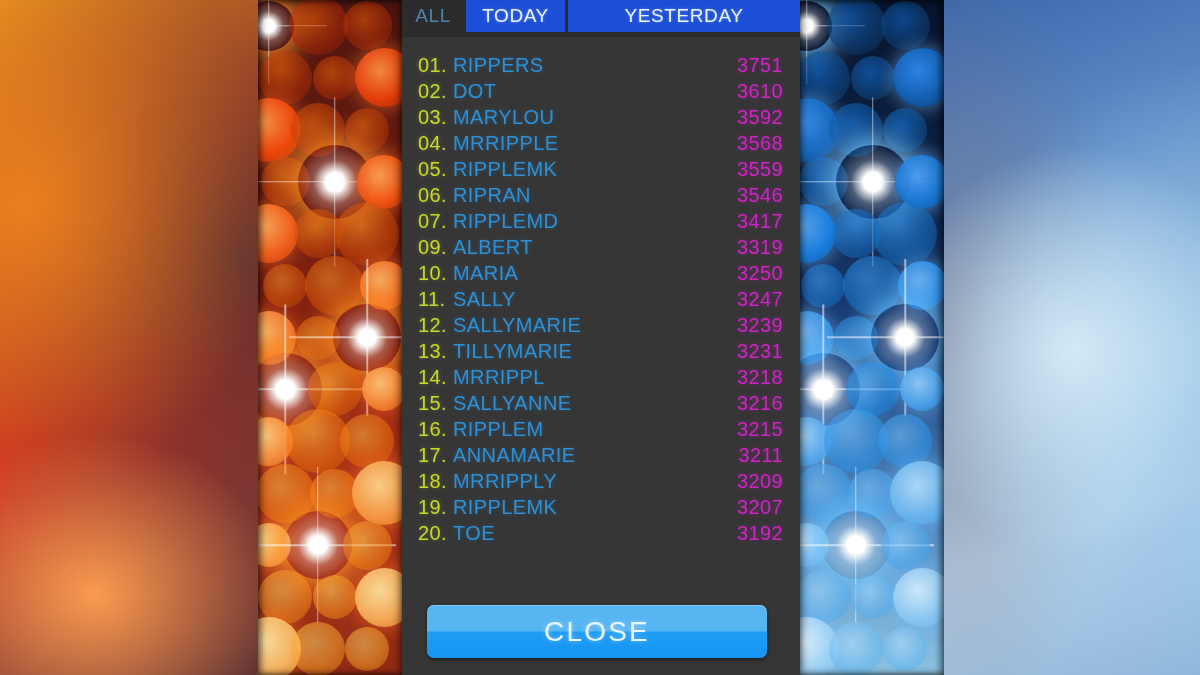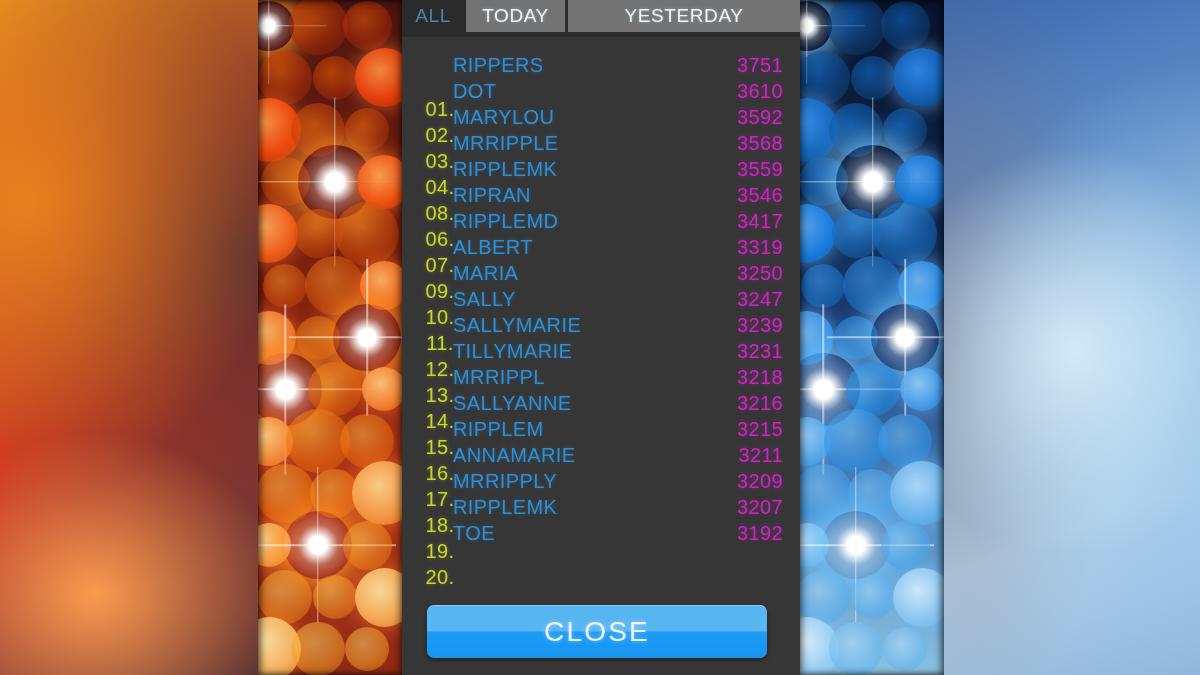--- a/index.html
+++ b/index.html
@@ -93,45 +93,44 @@
     display: flex;
     align-items: center;
     justify-content: center;
     color: #cfeaff;
     font-size: 19px;
     letter-spacing: 0.6px;
     box-sizing: border-box;
     user-select: none;
   }
   .tab.inactive { background: #2b2b2b; color: #4c84ad; width: 62px; }
-  .tab.active   { background: #737373; color: #e6f5ff; text-shadow: 0 0 3px rgba(255,255,255,.35); }
+  .tab.active   { background: #1d4ed8; color: #e6f5ff; text-shadow: 0 0 3px rgba(255,255,255,.35); }
   .tab-today     { width: 99px; margin-left: 2px; }
   .tab-yesterday { width: 232px; margin-left: 3px; }
 
   
   #list {
     position: absolute;
     left: 402px; top: 52px;
     width: 398px;
   }
   .row {
     position: relative;
     height: 26px;
     line-height: 26px;
     font-size: 20px;
     letter-spacing: 0.4px;
   }
   .rank {
     position: absolute;
     left: 16px;
     width: 44px;
-    text-align: center;
+    text-align: left;
     color: #c8d92c;
     text-shadow: 0 0 4px rgba(200,217,44,0.35);
-    margin-top: 44px;
   }
   .name {
     position: absolute;
     left: 51px;
     color: #2f8fd4;
     text-shadow: 0 0 4px rgba(47,143,212,0.35);
   }
   .score {
     position: absolute;
     right: 17px;
@@ -273,21 +272,21 @@
         <span class="rank">03.</span>
         <span class="name">MARYLOU</span>
         <span class="score">3592</span>
       </div>
       <div class="row">
         <span class="rank">04.</span>
         <span class="name">MRRIPPLE</span>
         <span class="score">3568</span>
       </div>
       <div class="row">
-        <span class="rank">08.</span>
+        <span class="rank">05.</span>
         <span class="name">RIPPLEMK</span>
         <span class="score">3559</span>
       </div>
       <div class="row">
         <span class="rank">06.</span>
         <span class="name">RIPRAN</span>
         <span class="score">3546</span>
       </div>
       <div class="row">
         <span class="rank">07.</span>

